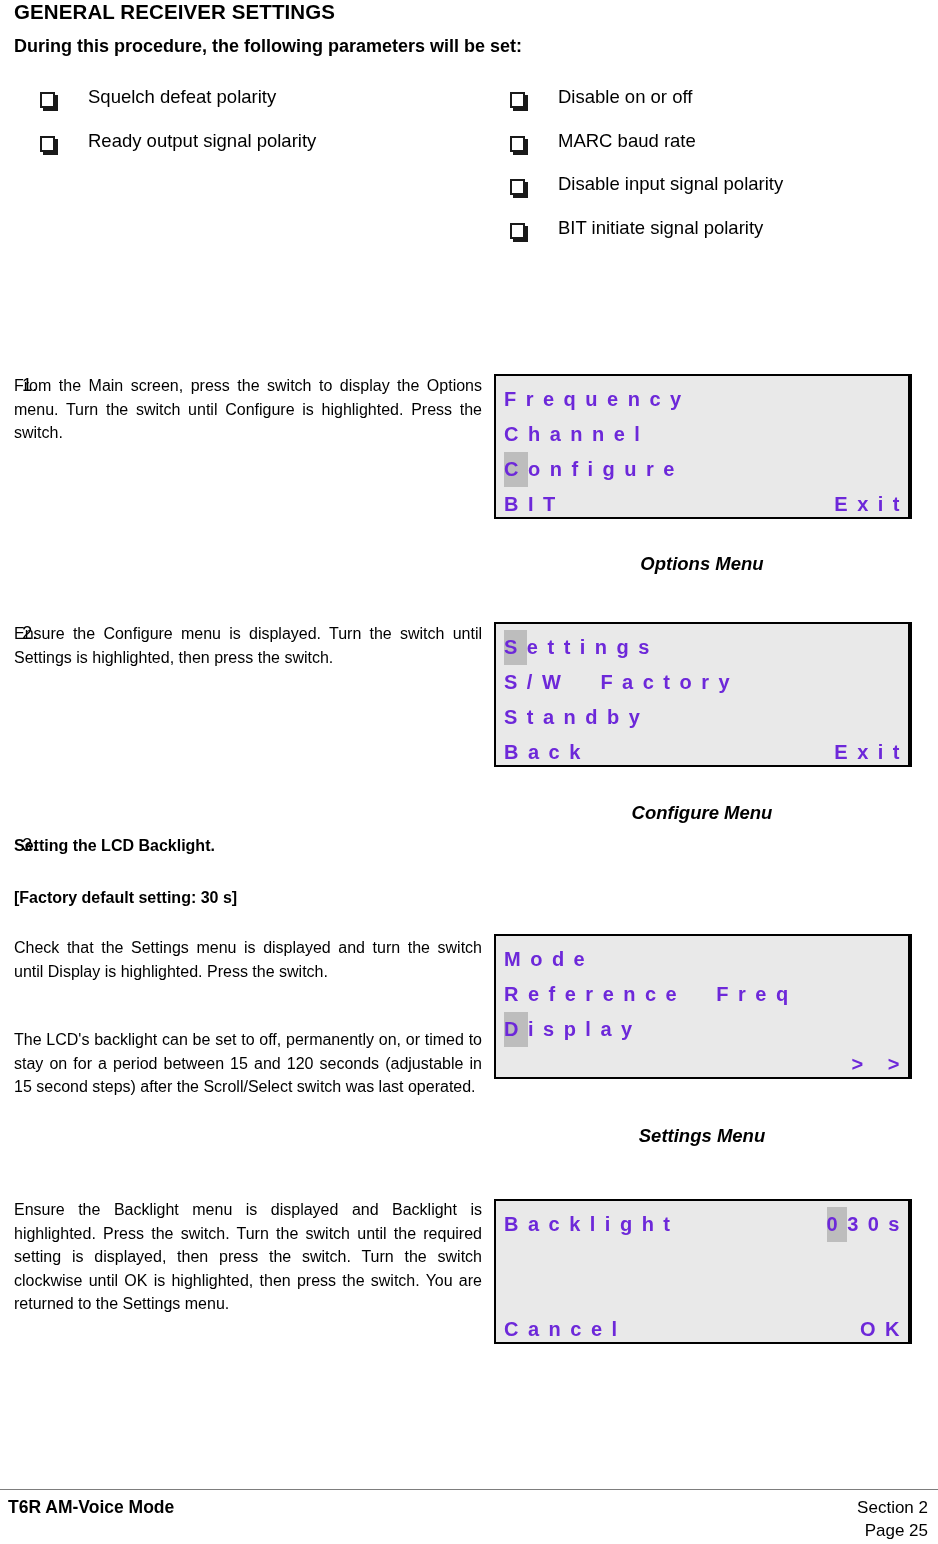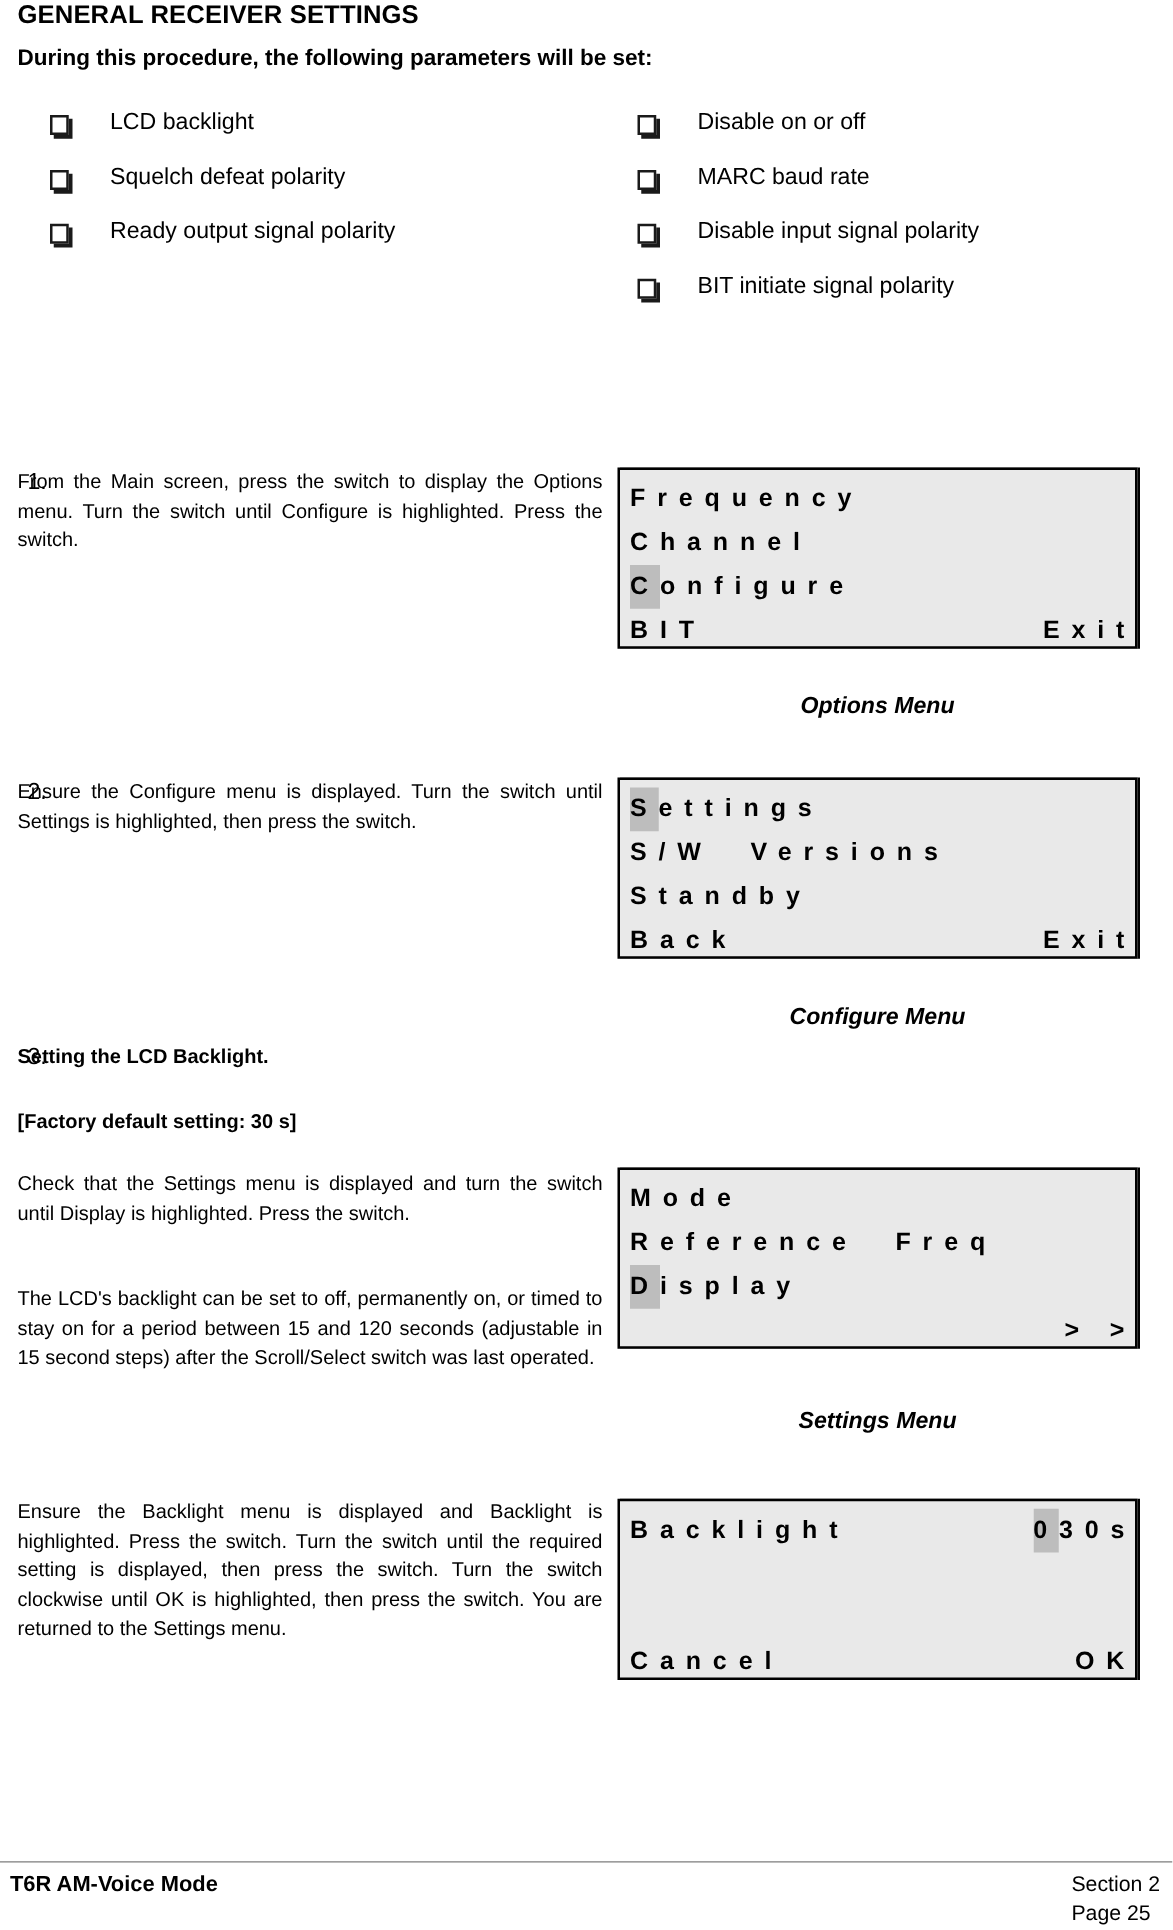--- a/index.html
+++ b/index.html
@@ -102,21 +102,21 @@
     box-shadow: inset 0 0 0 1.5px #e9e9e9, 2px 0 0 0 #000000;
     padding: 0;
     overflow: hidden;
   }
   .lcd-row {
     position: relative;
     height: 35px;
     white-space: nowrap;
     font-size: 20px;
     font-weight: bold;
-    color: #000000;
+    color: #6d28d9;
     line-height: 35px;
   }
   .lcd-seg {
     position: absolute;
     top: 0;
     display: inline-block;
     white-space: pre;
     letter-spacing: 9.5px;
   }
   .lcd-seg.left  { left: 8px; }
@@ -151,40 +151,36 @@
     left: 8px;
     top: 1497px;
     font-size: 17.5px;
     font-weight: bold;
   }
   .footer-right {
     position: absolute;
     right: 10px;
     top: 1496px;
     font-size: 17px;
-    text-align: left;
+    text-align: right;
     line-height: 23px;
   }
 </style>
 </head>
 <body>
 
 <div class="page">
 
   <div class="doc-title">GENERAL RECEIVER SETTINGS</div>
 
   <div class="intro-line">During this procedure, the following parameters will be set:</div>
 
   <div class="param-col left">
     <div class="param-row">
       <span class="param-box"></span>
-      <span class="param-label">LCD backlight</span>
-    </div>
-    <div class="param-row">
-      <span class="param-box"></span>
       <span class="param-label">Squelch defeat polarity</span>
     </div>
     <div class="param-row">
       <span class="param-box"></span>
       <span class="param-label">Ready output signal polarity</span>
     </div>
   </div>
 
   <div class="param-col right">
     <div class="param-row">
@@ -251,21 +247,21 @@
       <span class="lcd-seg right">Exit</span>
     </div>
   </div>
   <div class="caption" style="left:494px; top:553px; width:416px;">Options Menu</div>
 
   <div class="lcd" style="left:494px; top:622px; width:416px; height:145px;">
     <div class="lcd-row pad-top">
       <span class="lcd-seg left"><span class="lcd-hl">S</span><span>ettings</span></span>
     </div>
     <div class="lcd-row">
-      <span class="lcd-seg left">S/W  Versions</span>
+      <span class="lcd-seg left">S/W  Factory</span>
     </div>
     <div class="lcd-row">
       <span class="lcd-seg left">Standby</span>
     </div>
     <div class="lcd-row">
       <span class="lcd-seg left">Back</span>
       <span class="lcd-seg right">Exit</span>
     </div>
   </div>
   <div class="caption" style="left:494px; top:802px; width:416px;">Configure Menu</div>

